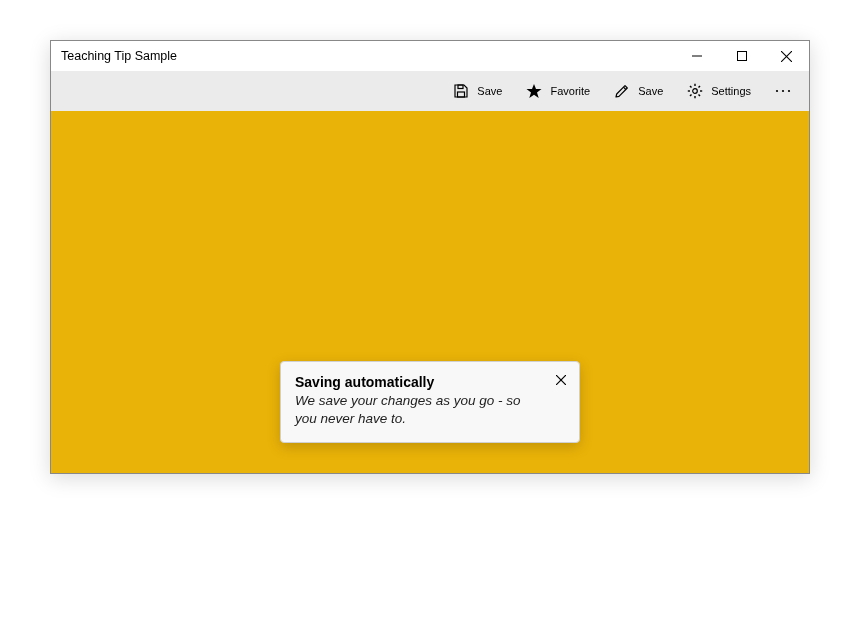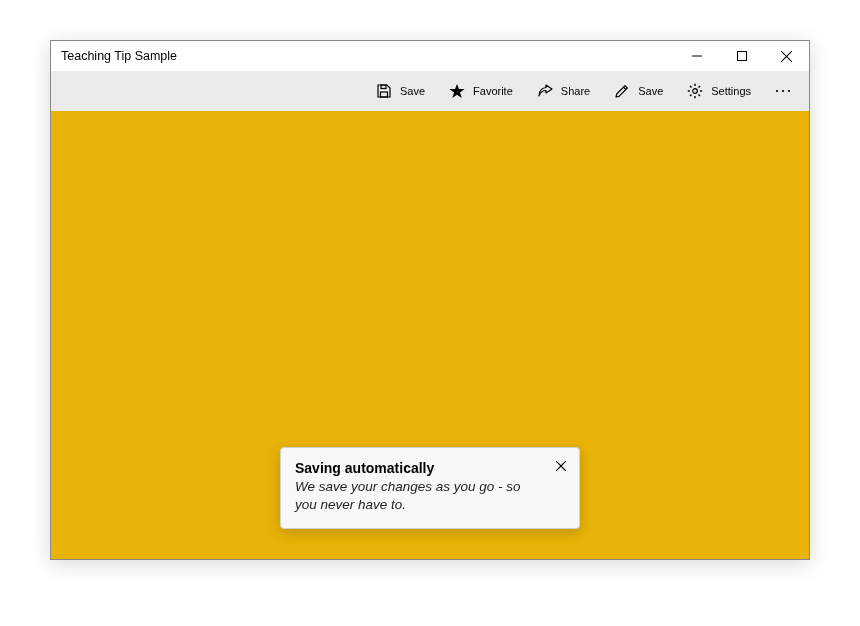--- a/index.html
+++ b/index.html
@@ -1,19 +1,19 @@
 <!DOCTYPE html>
 <html><head>
   <meta charset="utf-8">
   <style>
     * { box-sizing: border-box; margin: 0; padding: 0; }
     body { font-family: "Segoe UI", Tahoma, sans-serif; background: #fff; padding: 40px; }
     .window {
       width: 760px;
-      height: 520px;
+      height: 434px;
       border: 1px solid #888;
       box-shadow: 0 4px 20px rgba(0,0,0,0.15);
       background: #fff;
       position: relative;
       margin: 0 auto;
       display: flex;
       flex-direction: column;
     }
     .titlebar {
       height: 30px;
@@ -141,26 +141,20 @@
           <rect x="4.5" y="9" width="7" height="5" fill="none" stroke="#000" stroke-width="1.2"></rect>
           <rect x="5" y="2" width="5" height="3.5" fill="none" stroke="#000" stroke-width="1.2"></rect>
         </svg>
       <span>Save</span>
     </div>
     <div class="cmd-btn">
       <svg viewBox="0 0 16 16">
           <path d="M8 1 L10 6 L15.5 6 L11 9.5 L12.7 15 L8 11.8 L3.3 15 L5 9.5 L0.5 6 L6 6 Z" fill="#000"></path>
         </svg>
       <span>Favorite</span>
-    </div>
-    <div class="cmd-btn">
-      <svg viewBox="0 0 16 16">
-          <path d="M9 2 L15 6 L9 10 V7.5 C5 7.5 3 10 2 13 C2 8 5 5 9 4.5 Z" fill="none" stroke="#000" stroke-width="1.2" stroke-linejoin="round"></path>
-        </svg>
-      <span>Share</span>
     </div>
     <div class="cmd-btn">
       <svg viewBox="0 0 16 16">
           <path d="M2 14 L2.7 11 L11 2.7 L13.3 5 L5 13.3 Z" fill="none" stroke="#000" stroke-width="1.2" stroke-linejoin="round"></path>
           <line x1="9.5" y1="4.2" x2="11.8" y2="6.5" stroke="#000" stroke-width="1.2"></line>
         </svg>
       <span>Save</span>
     </div>
     <div class="cmd-btn">
       <svg viewBox="0 0 16 16">

